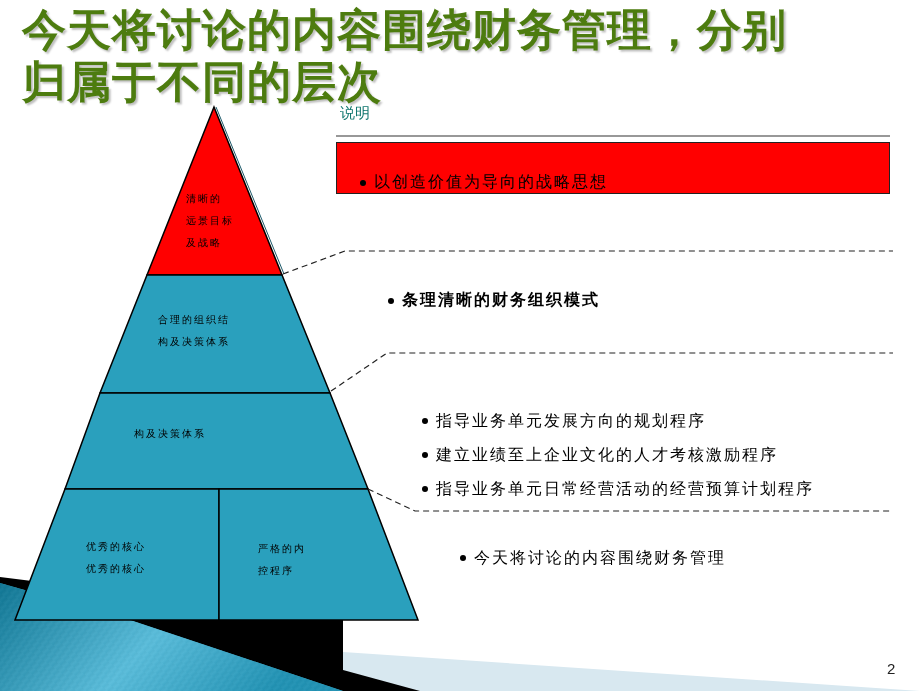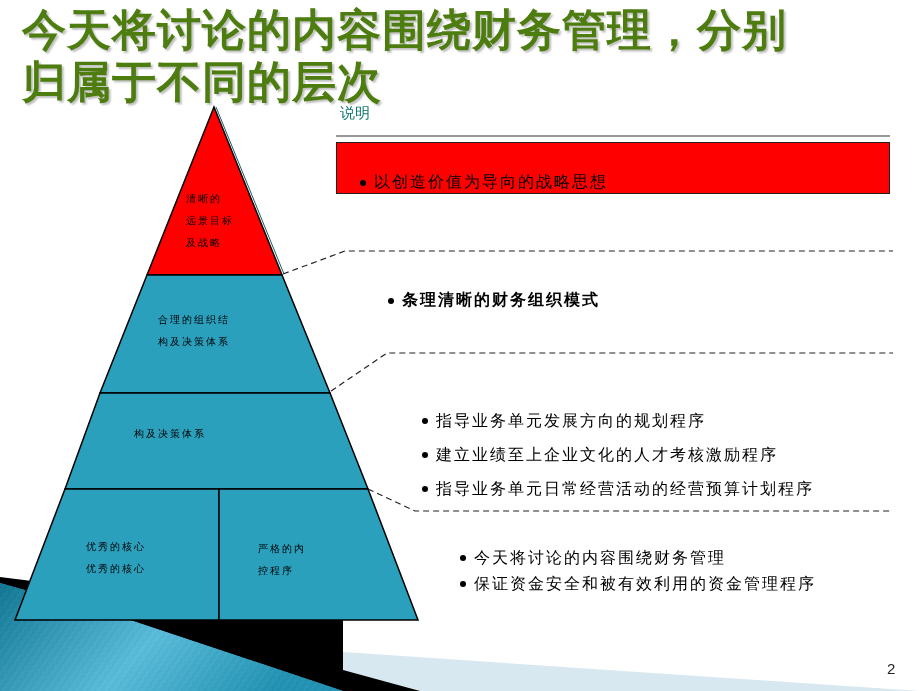--- a/index.html
+++ b/index.html
@@ -96,16 +96,15 @@
 </ul>
 
 <ul class="bullet-list" style="left:406px; top:388px; line-height:34px;">
   <li>指导业务单元发展方向的规划程序</li>
   <li>建立业绩至上企业文化的人才考核激励程序</li>
   <li>指导业务单元日常经营活动的经营预算计划程序</li>
 </ul>
 
 <ul class="bullet-list" style="left:444px; top:529px; line-height:26px;">
   <li>今天将讨论的内容围绕财务管理</li>
-  <li>保证资金安全和被有效利用的资金管理程序</li>
 </ul>
 
 <div class="page-num">2</div>
 
 </body></html>

